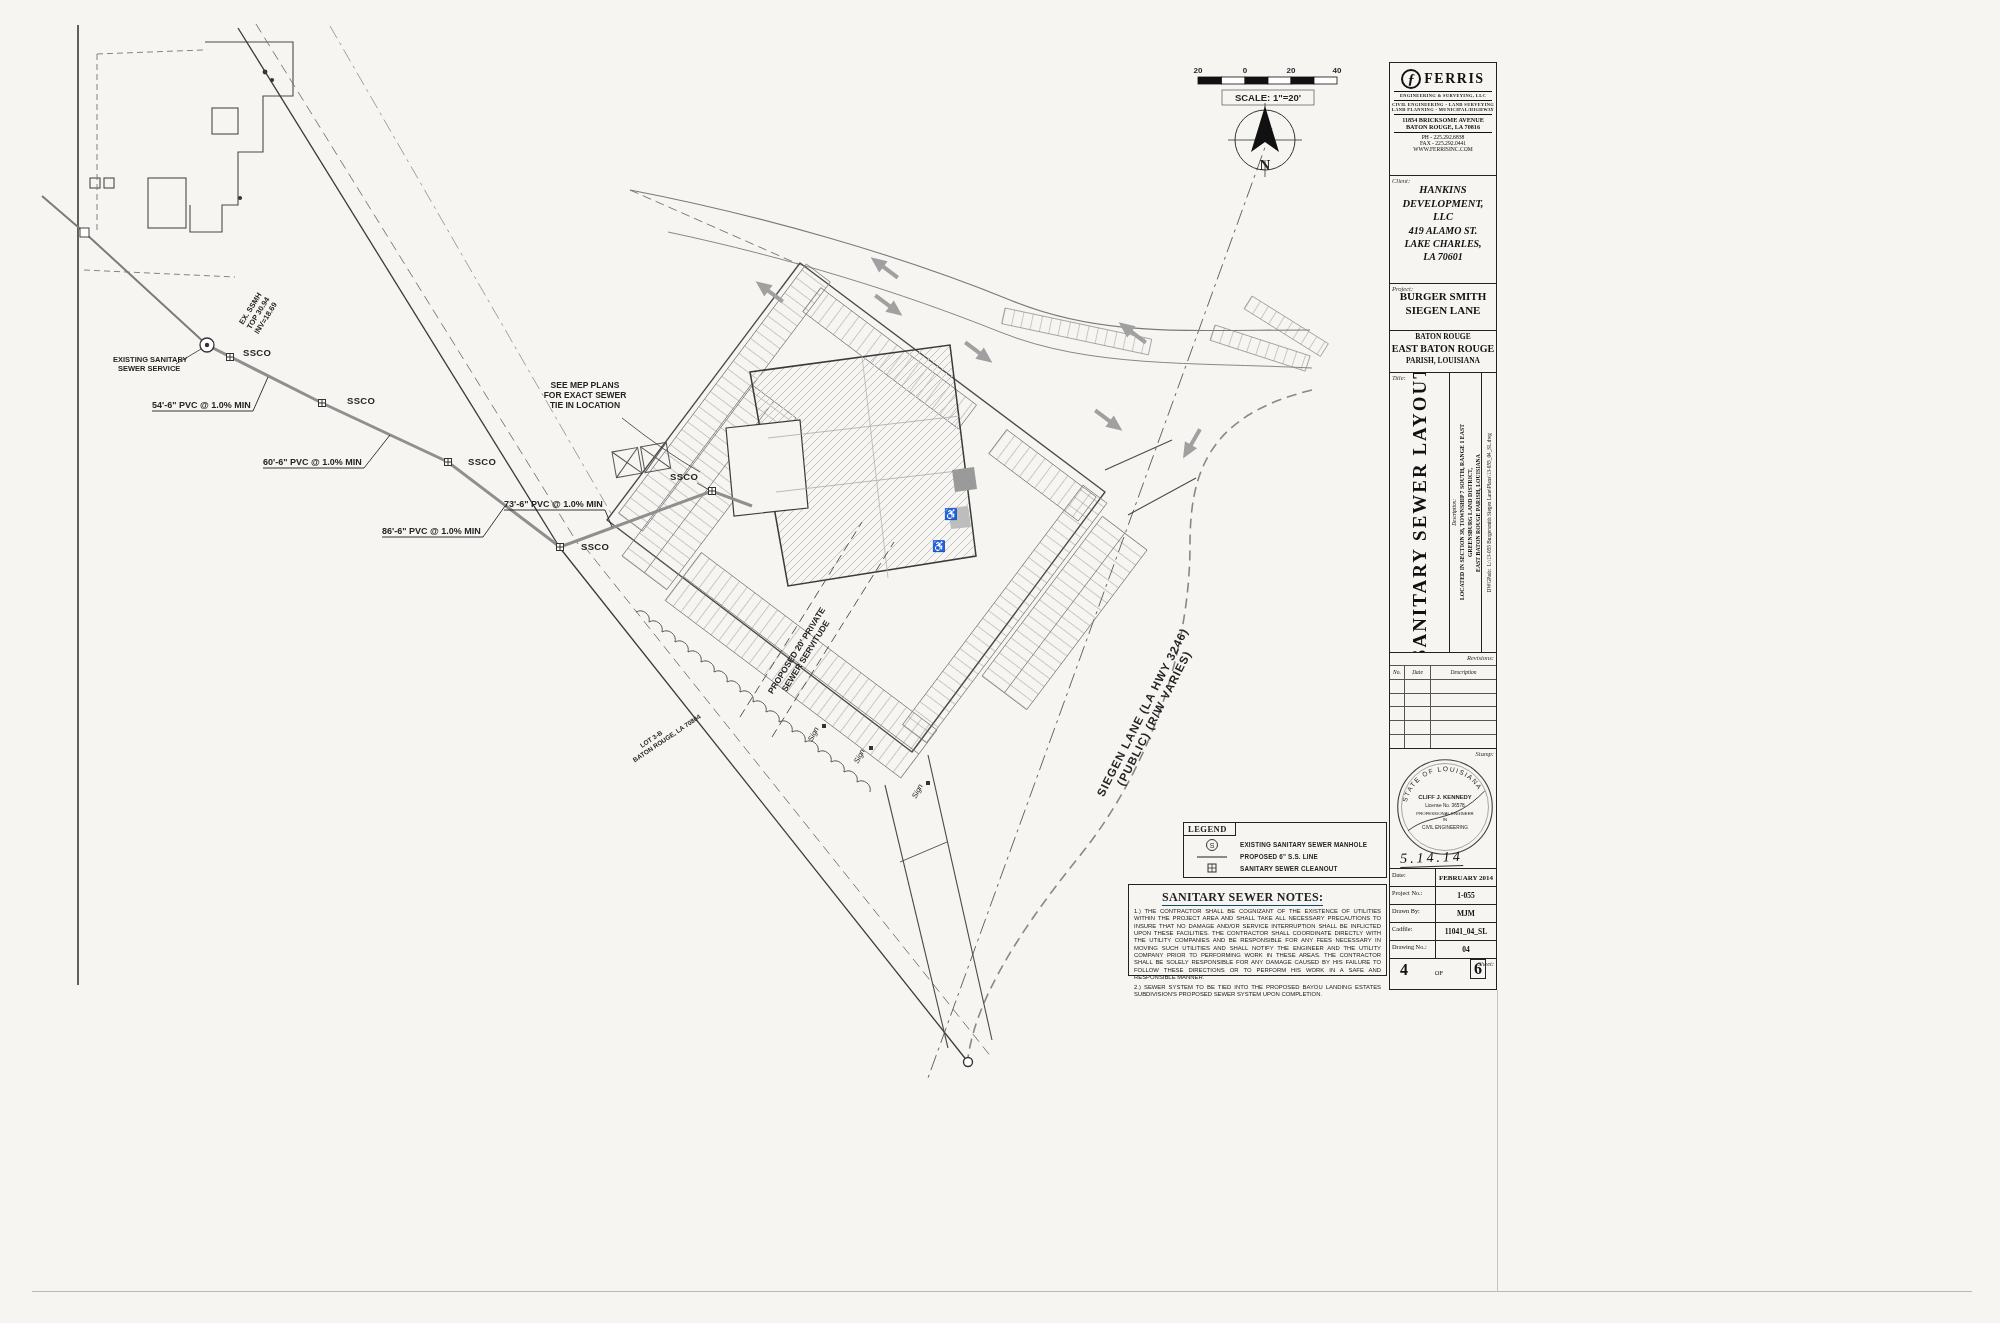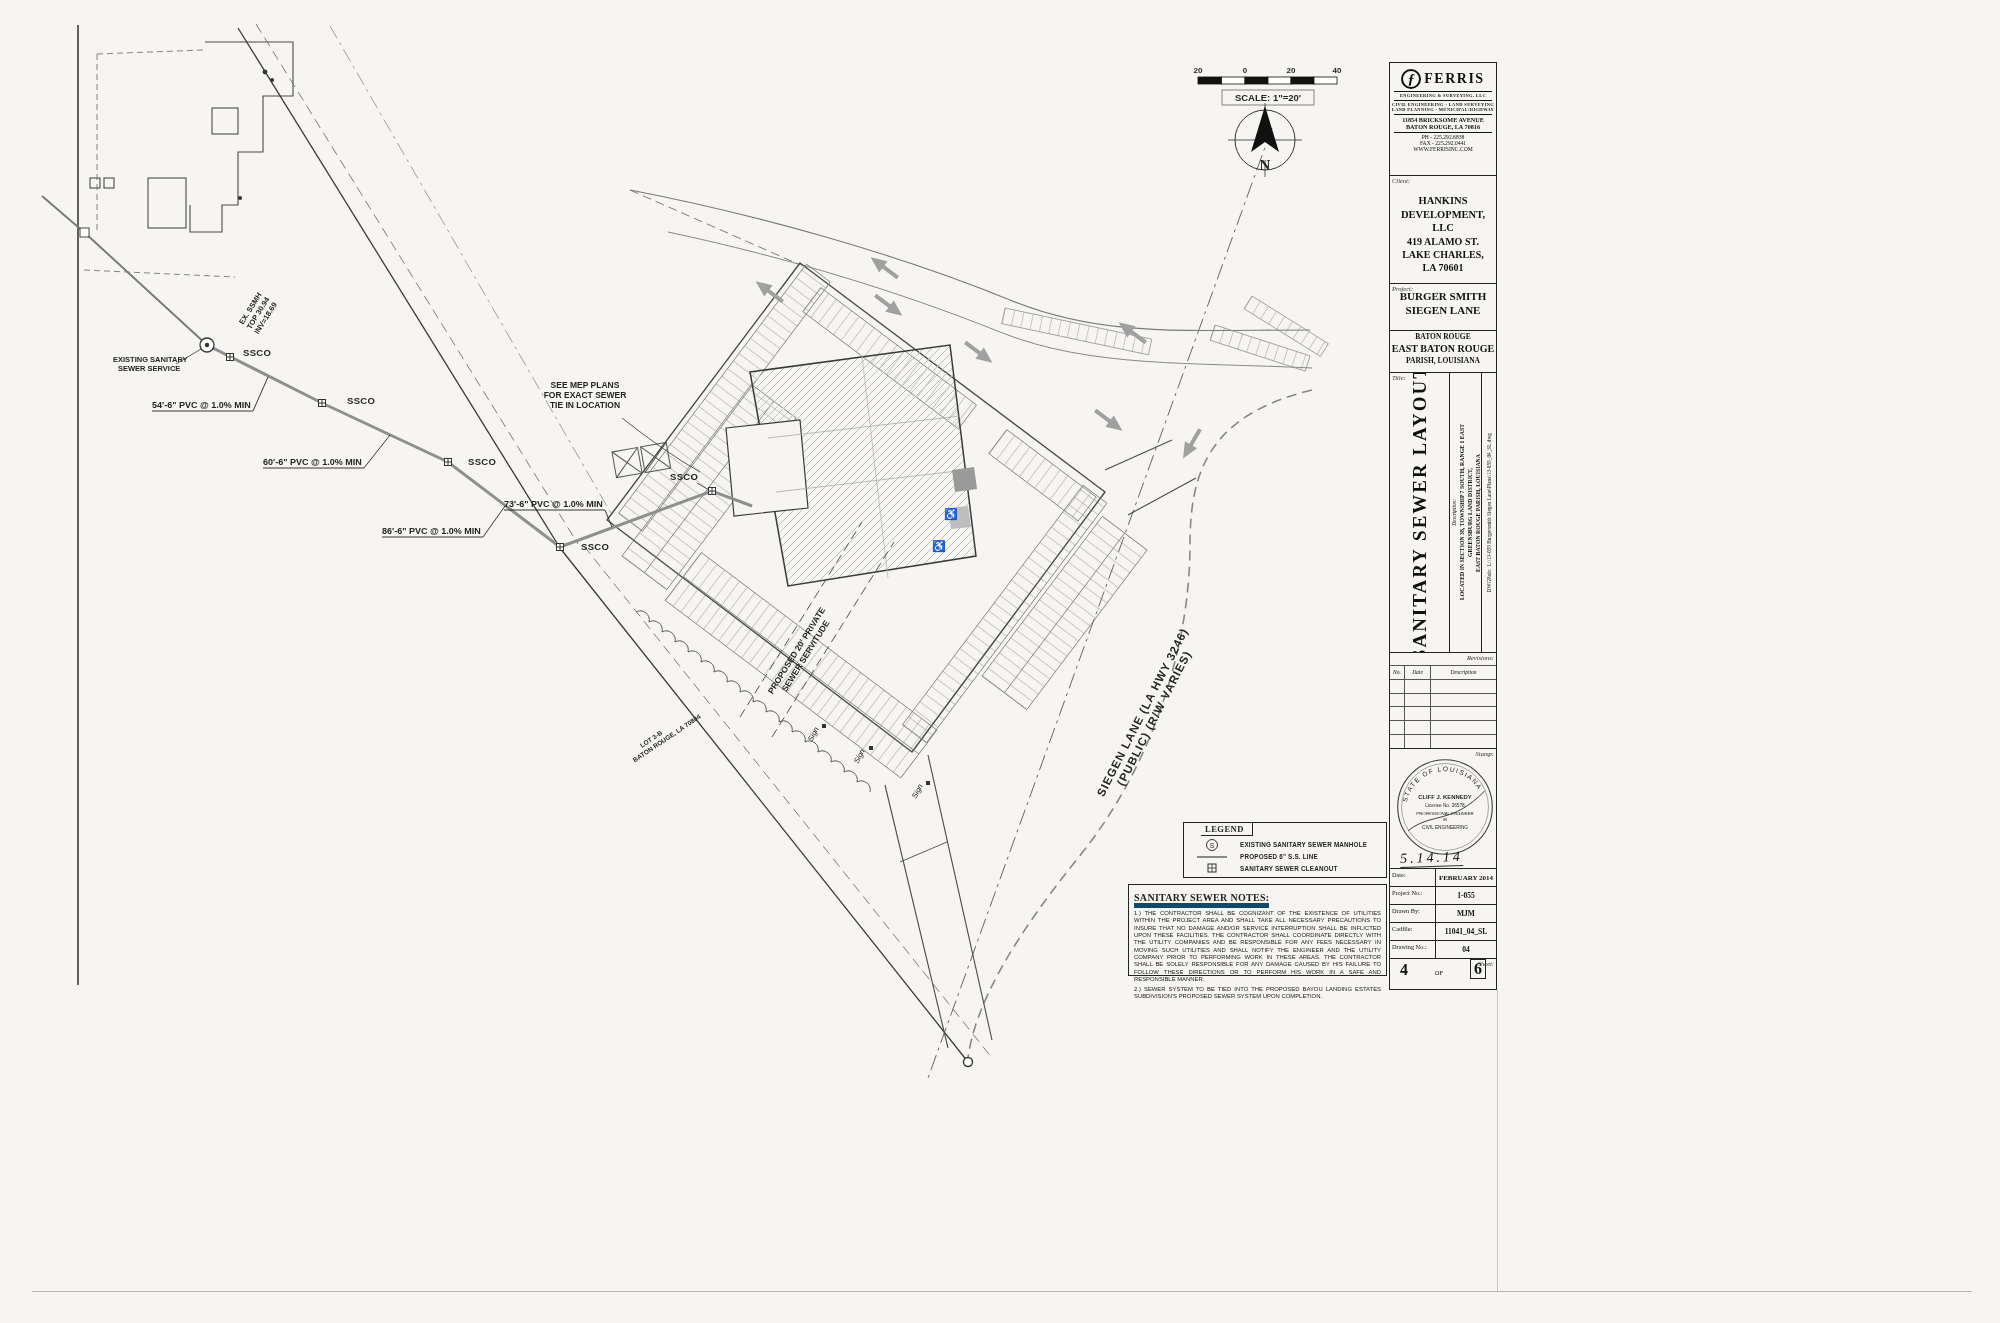--- a/index.html
+++ b/index.html
@@ -45,35 +45,35 @@
     font-size:5.5px; font-style:italic; display:flex; align-items:center; justify-content:center; }
   .revtable > div:nth-child(3n) { border-right:none; }
 
   .rowline { display:flex; align-items:stretch; height:18px; }
   .rowline .rl { width:46px; font-size:6.3px; padding:2px 0 0 2px; border-right:.9px solid #222; }
   .rowline .rv { flex:1; display:flex; align-items:center; justify-content:center;
     font-size:7.5px; font-weight:bold; }
 
   
   #legend { position:absolute; left:1183px; top:822px; width:204px; height:56px; border:1.3px solid #222; }
-  #legend .ltitle { position:absolute; top:0; left:17px; padding:1px 8px 1px 4px;
+  #legend .ltitle { position:absolute; top:0; left:0; padding:1px 8px 1px 4px;
     border-right:1.1px solid #222; border-bottom:1.1px solid #222;
     font-family:"Liberation Serif",serif; font-size:8.5px; font-weight:bold; letter-spacing:.5px; }
   #legend .lrows { position:absolute; top:14px; left:6px; right:2px; bottom:2px;
     display:flex; flex-direction:column; justify-content:space-around; }
   .lrow { display:flex; align-items:center; gap:6px; }
   .lsym { width:44px; display:flex; justify-content:center; }
   .ltxt { font-size:6.3px; font-weight:bold; letter-spacing:.2px; }
   .linesym { width:30px; border-top:2.6px solid #8a8a8a; }
 
   
   #notes { position:absolute; left:1128px; top:884px; width:259px; height:92px;
     border:1.3px solid #222; padding:2px 5px; }
-  #notes .ntitle { display:inline-block; font-family:"Liberation Serif",serif; font-size:10px;
-    font-weight:bold; border-bottom:5px solid #0c4a6e; margin-bottom:2px; letter-spacing:.3px; }
+  #notes .ntitle { display:inline-block; font-family:"Liberation Serif",serif; font-size:12px;
+    font-weight:bold; border-bottom:1px solid #0c4a6e; margin-bottom:2px; letter-spacing:.3px;margin-left:28px; }
   #notes p { font-size:5.9px; line-height:1.24; text-align:justify; color:#1c1c1c; }
   #notes p + p { margin-top:3px; }
 
   .edge-line-b { position:absolute; left:32px; right:28px; top:1291px; height:1px; background:#b9b8b4; }
   .edge-line-r { position:absolute; left:1497px; top:990px; width:1px; height:301px; background:#c6c5c1; }
 </style>
 </head>
 <body>
 
 <svg id="plan-svg" width="2000" height="1323" viewBox="0 0 2000 1323">
@@ -357,21 +357,21 @@
     <div class="t6b">11854 BRICKSOME AVENUE</div>
     <div class="t6b">BATON ROUGE, LA 70816</div>
     <div class="hr1"></div>
     <div class="t5">PH - 225.292.6838</div>
     <div class="t5">FAX - 225.292.0441</div>
     <div class="t5">WWW.FERRISINC.COM</div>
   </div>
 
   <div class="tb-sec" style="height:108px;">
     <span class="tb-label">Client:</span>
-    <div style="margin-top:18px; line-height:1.3;">
+    <div style="margin-top:7px; line-height:1.3;font-style:italic;">
       <div class="cline" style="font-size:10.5px;">HANKINS</div>
       <div class="cline" style="font-size:10.5px;">DEVELOPMENT,</div>
       <div class="cline" style="font-size:10.5px;">LLC</div>
       <div class="cline" style="font-size:10px;">419 ALAMO ST.</div>
       <div class="cline" style="font-size:10px;">LAKE CHARLES,</div>
       <div class="cline" style="font-size:10px;">LA 70601</div>
     </div>
   </div>
 
   <div class="tb-sec" style="height:47px;">

